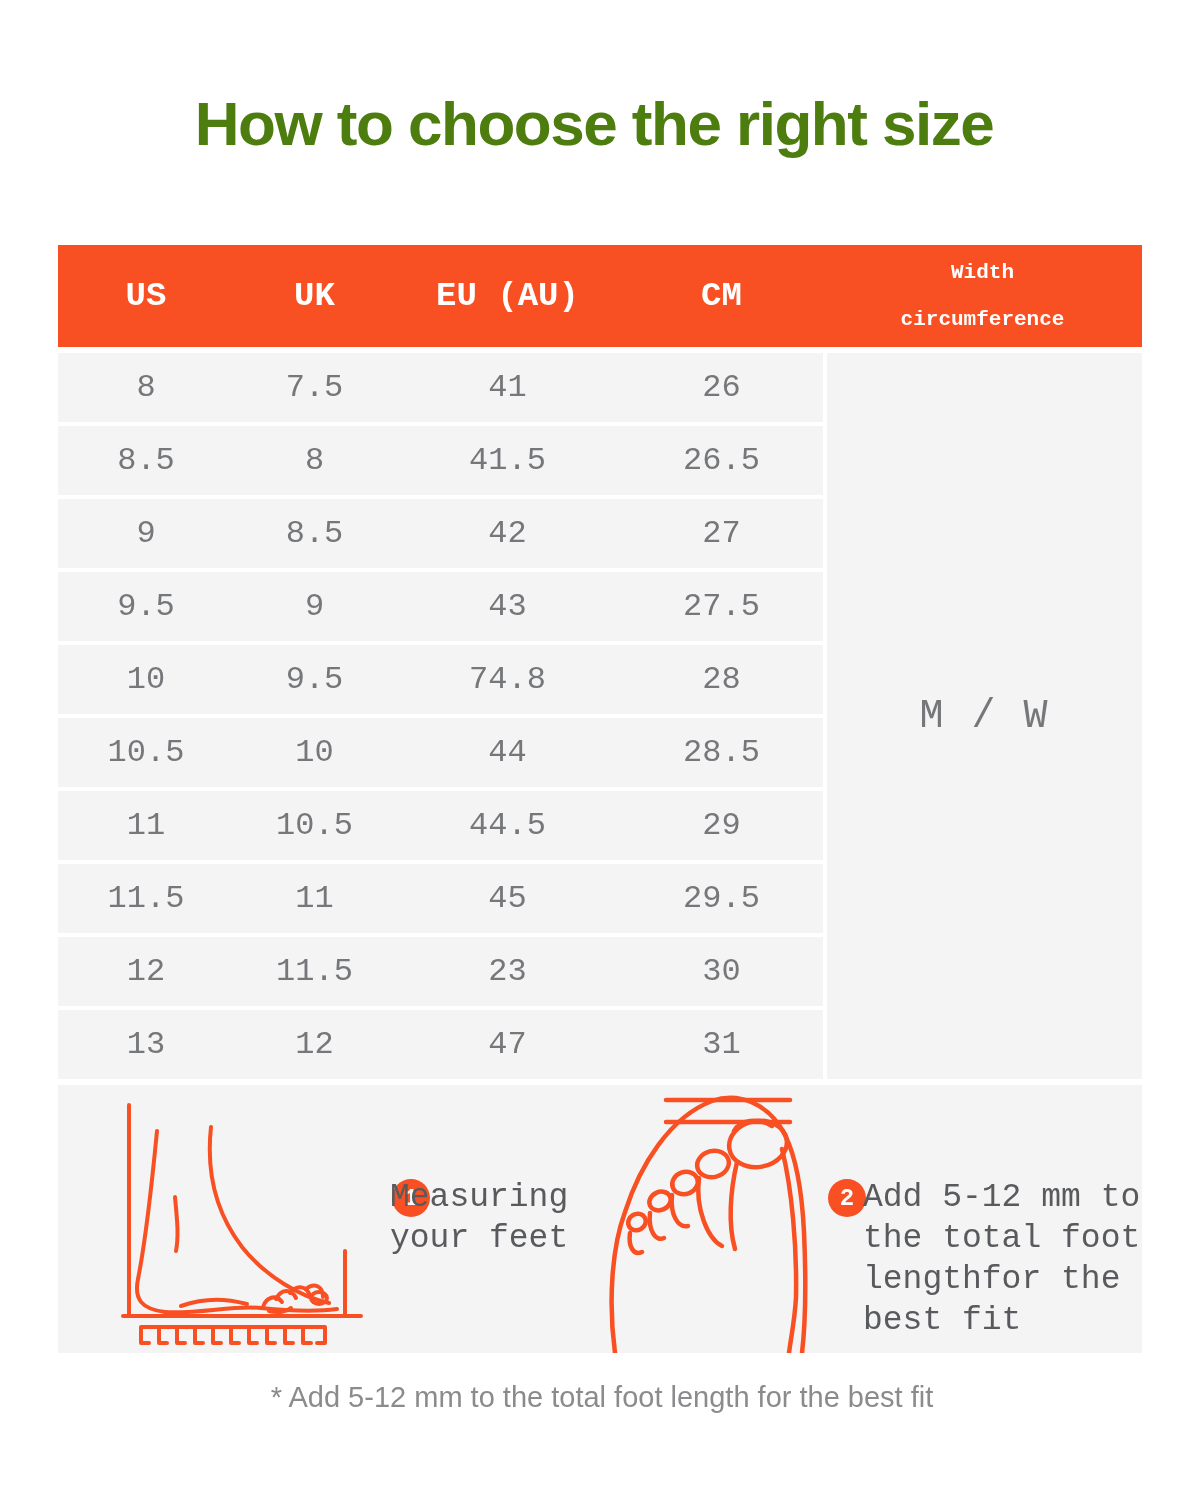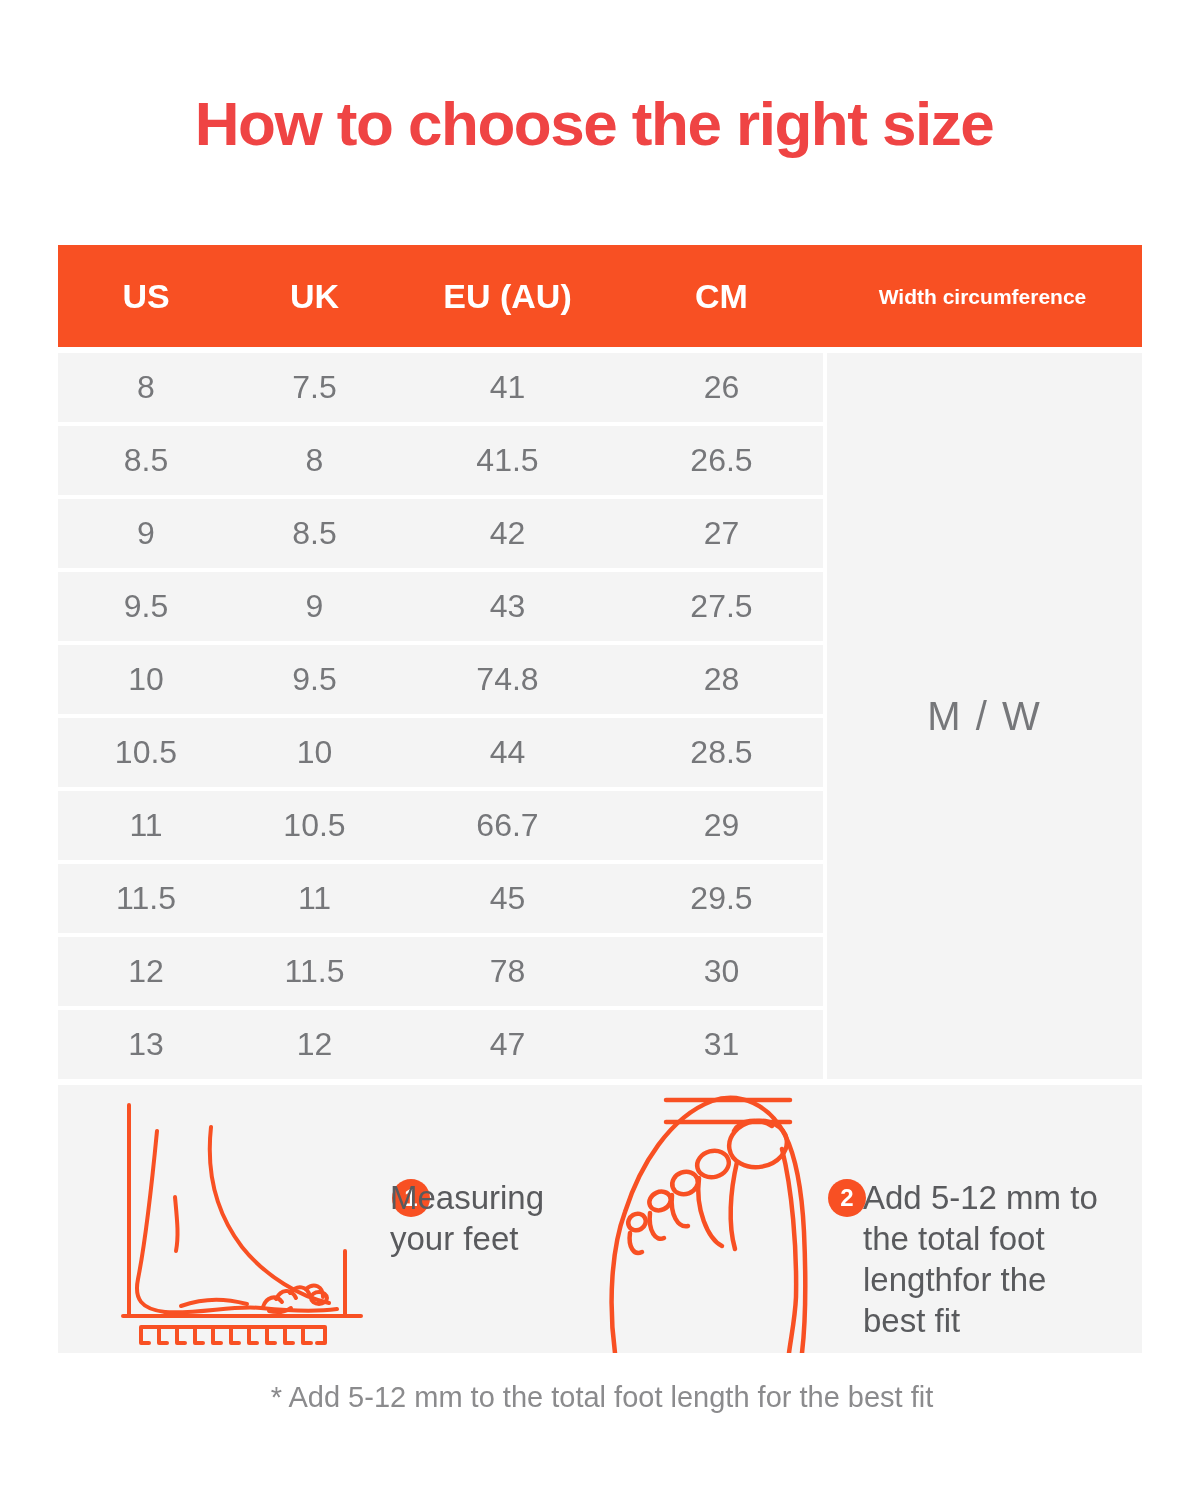--- a/index.html
+++ b/index.html
@@ -3,24 +3,24 @@
 <meta charset="utf-8">
 <style>
   * { margin:0; padding:0; box-sizing:border-box; }
   html,body { width:1200px; height:1500px; background:#ffffff;
     font-family:"Liberation Sans", sans-serif; overflow:hidden; }
   .stage { position:relative; width:1200px; height:1500px; background:#fff; }
 
   
   .title { position:absolute; top:88px; left:0; width:1188px;
     text-align:center; font-size:62px; font-weight:700; letter-spacing:-1.5px;
-    color:#ef4444; }
+    color:#4d7c0f; }
 
   
-  .size-table { position:absolute; left:58px; top:245px; width:1084px; }
+  .size-table { position:absolute; left:58px; top:245px; width:1084px;font-family:Liberation Mono, monospace; }
   .thead { display:flex; align-items:center; height:102px; background:#F85023; }
   .th { color:#fff; font-weight:700; font-size:34px; text-align:center; }
   .th-us { width:176px; } .th-uk { width:161px; } .th-eu { width:225px; }
   .th-cm { width:203px; } .th-width { width:319px; font-size:21px; line-height:47px; }
   .th-width .wrap { display:inline-block; max-width:230px; }
 
   .tbody { display:flex; margin-top:6px; }
   .main-rows { width:765px; }
   .t-row { display:flex; align-items:center; height:69px; background:#F4F4F4;
     margin-bottom:4px; }
@@ -105,33 +105,33 @@
           </div>
           <div class="t-row">
             <div class="td td-0">10.5</div>
             <div class="td td-1">10</div>
             <div class="td td-2">44</div>
             <div class="td td-3">28.5</div>
           </div>
           <div class="t-row">
             <div class="td td-0">11</div>
             <div class="td td-1">10.5</div>
-            <div class="td td-2">66.7</div>
+            <div class="td td-2">44.5</div>
             <div class="td td-3">29</div>
           </div>
           <div class="t-row">
             <div class="td td-0">11.5</div>
             <div class="td td-1">11</div>
             <div class="td td-2">45</div>
             <div class="td td-3">29.5</div>
           </div>
           <div class="t-row">
             <div class="td td-0">12</div>
             <div class="td td-1">11.5</div>
-            <div class="td td-2">78</div>
+            <div class="td td-2">23</div>
             <div class="td td-3">30</div>
           </div>
           <div class="t-row">
             <div class="td td-0">13</div>
             <div class="td td-1">12</div>
             <div class="td td-2">47</div>
             <div class="td td-3">31</div>
           </div>
         </div>
       <div class="col-gap"></div>

